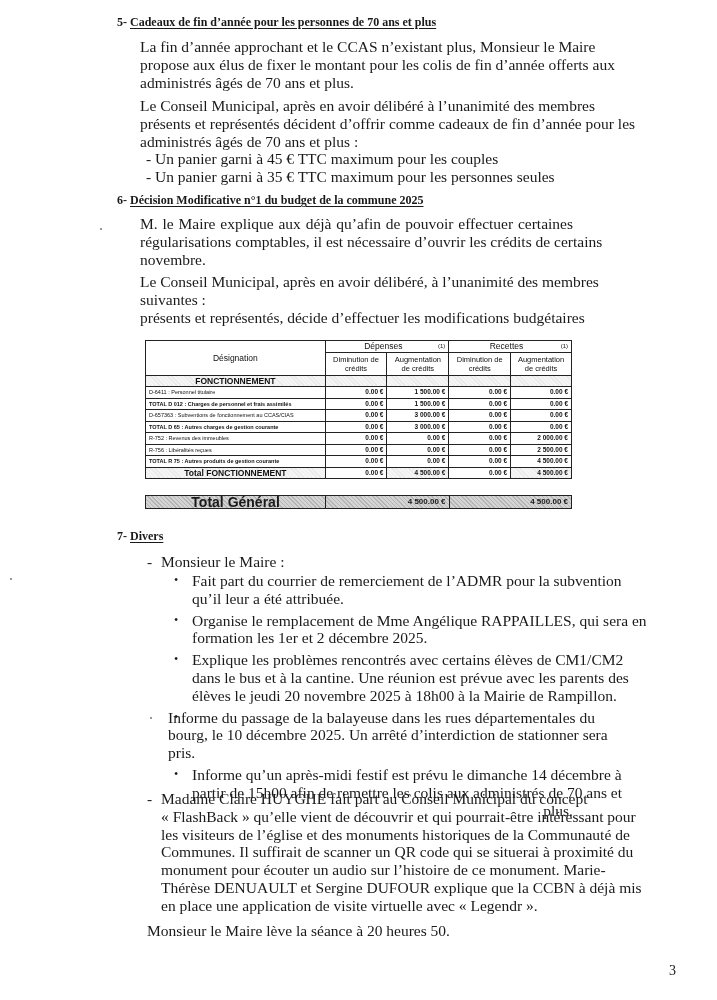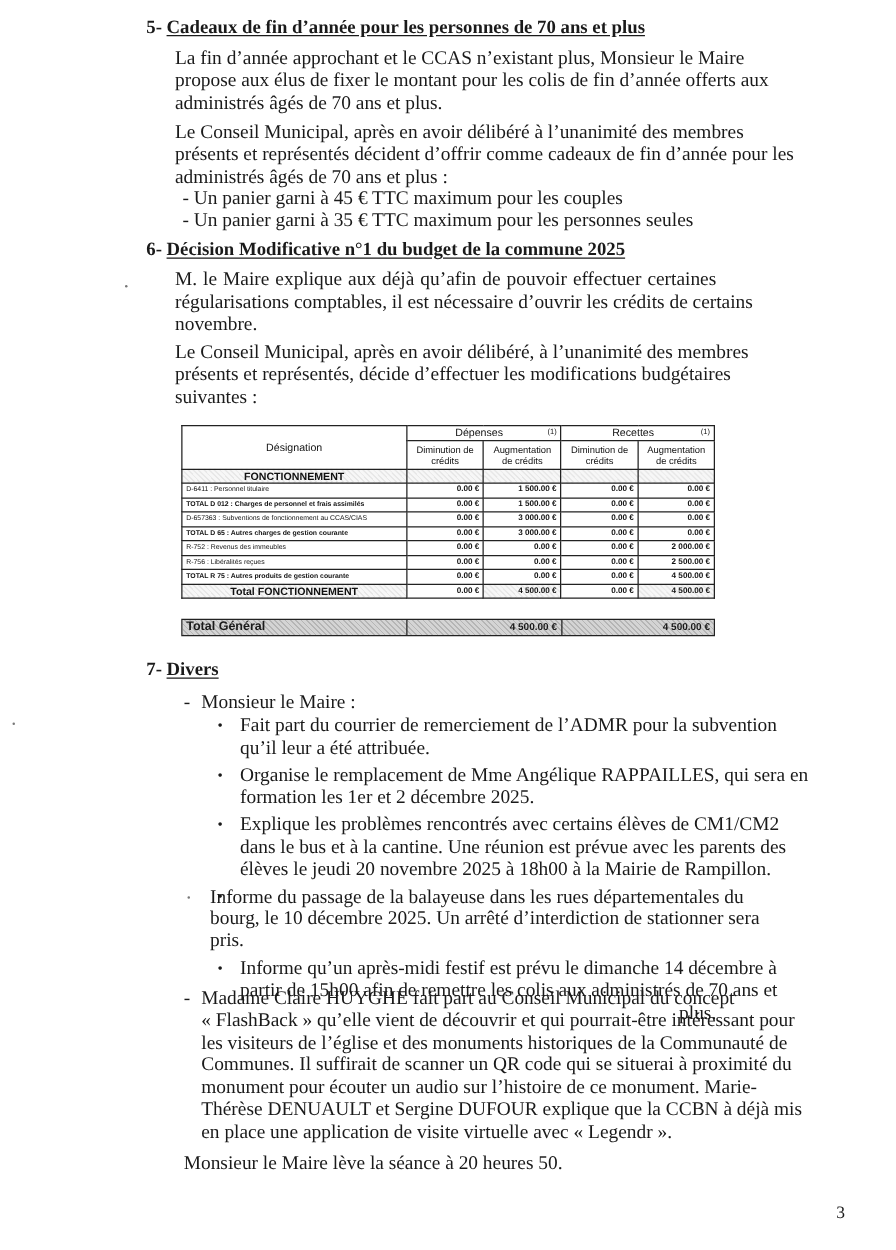--- a/index.html
+++ b/index.html
@@ -3,21 +3,21 @@
 <meta charset="utf-8">
 <style>
   html, body { margin: 0; padding: 0; background: #ffffff; }
   body {
     width: 717px; height: 1000px; position: relative; overflow: hidden;
     font-family: "Liberation Serif", "DejaVu Serif", serif;
     color: #1a1a1a;
   }
   .abs { position: absolute; }
   .heading {
-    font-weight: bold; font-size: 15px; line-height: 18px;
+    font-weight: bold; font-size: 12px; line-height: 18px;
   }
   .heading .u { text-decoration: underline; text-underline-offset: 2px; }
   .line { white-space: nowrap; font-size: 15.5px; line-height: 17.8px; }
   .justify-line { display: block; text-align: justify; text-align-last: justify; }
 
   
   .budget-table {
     position: absolute; left: 145px; top: 340px; width: 427px;
     border-collapse: collapse;
     font-family: "Liberation Sans", "DejaVu Sans", sans-serif;
@@ -76,22 +76,22 @@
   <span>6-</span>
   <span class="u">Décision Modificative n°1 du budget de la commune 2025</span>
 </div>
 <div class="abs" style="left:140px; top:215px; width:433px;">
   <span class="line justify-line">M. le Maire explique aux déjà qu’afin de pouvoir effectuer certaines</span>
   <span class="line justify-line">régularisations comptables, il est nécessaire d’ouvrir les crédits de certains</span>
   <span class="line" style="display:block">novembre.</span>
 </div>
 <div class="abs" style="left:140px; top:273px; width:433px;">
   <span class="line justify-line">Le Conseil Municipal, après en avoir délibéré, à l’unanimité des membres</span>
+  <span class="line" style="display:block">suivantes :</span>
   <span class="line justify-line">présents et représentés, décide d’effectuer les modifications budgétaires</span>
-  <span class="line" style="display:block">suivantes :</span>
 </div>
 
 <table class="budget-table">
   <colgroup>
     <col style="width:180px">
       <col style="width:62px">
       <col style="width:62px">
       <col style="width:62px">
       <col style="width:61px">
   </colgroup>
@@ -177,21 +177,21 @@
     <td class="section shade">Total FONCTIONNEMENT</td>
     <td class="num">0.00 €</td>
     <td class="num shade">4 500.00 €</td>
     <td class="num">0.00 €</td>
     <td class="num shade">4 500.00 €</td>
   </tr>
 </tbody>
   </table>
 
 <div class="total-row">
-  <div style="width:181px; text-align:left; font-size:10px">Total Général</div>
+  <div style="width:181px; text-align:center; font-size:14px">Total Général</div>
   <div style="width:124px; text-align:right">4 500.00 €</div>
   <div style="width:122px; text-align:right">4 500.00 €</div>
 </div>
 
 <div class="abs heading" style="left:117px; top:527px;">
   <span>7-</span>
   <span class="u">Divers</span>
 </div>
 
 <div class="abs line" style="left:147px; top:553px;">-</div>

